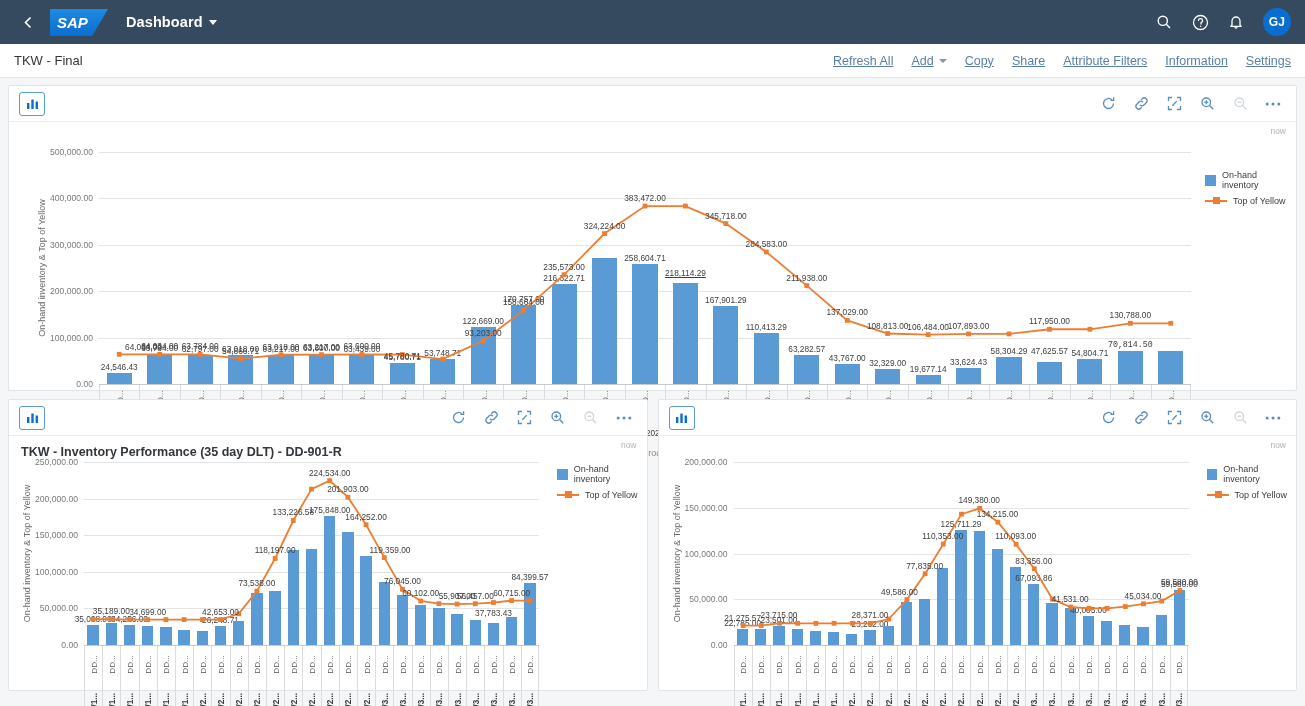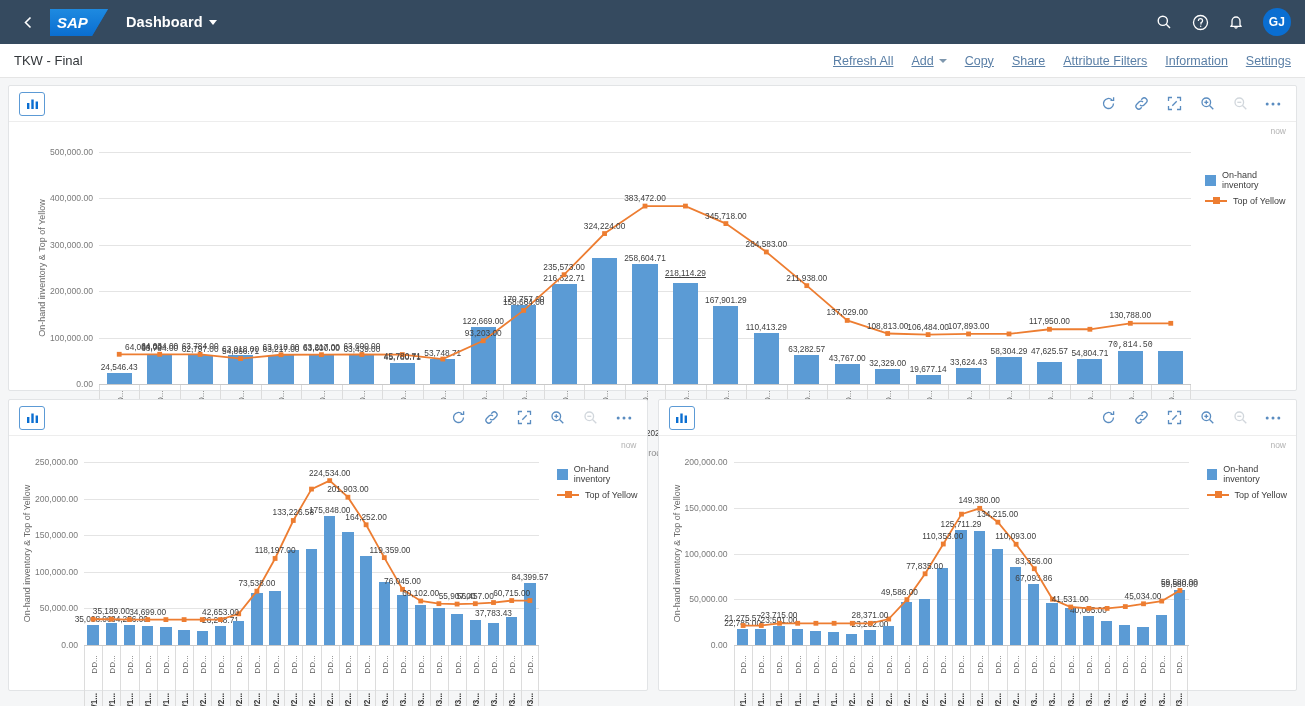--- a/index.html
+++ b/index.html
@@ -570,20 +570,21 @@
           </svg>
         </div>
         <div class="tb-icon">
           <svg width="16" height="6" viewBox="0 0 16 6" fill="#5a8cc0">
             <circle cx="2.2" cy="3" r="1.5"></circle>
               <circle cx="8" cy="3" r="1.5"></circle>
               <circle cx="13.8" cy="3" r="1.5"></circle>
           </svg>
         </div>
       </div>
+      <div class="card-title">TKW - Inventory Performance (35 day DLT) - DD-901-R</div>
       <div class="now-tag" style="top:40px;">now</div>
       <div class="chart-wrap" id="chart-dd901" style="position:absolute;left:0;top:52px;right:0;bottom:0;">
           <div class="plot-area" style="left: 75px; top: 10px; width: 455px; height: 183px;">
             <div class="gridline" style="top: 183px; background: rgb(201, 201, 201);"></div>
             <div class="ytick" style="top: 183px;">0.00</div>
             <div class="gridline" style="top: 146.4px;"></div>
             <div class="ytick" style="top: 146.4px;">50,000.00</div>
             <div class="gridline" style="top: 109.8px;"></div>
             <div class="ytick" style="top: 109.8px;">100,000.00</div>
             <div class="gridline" style="top: 73.2px;"></div>

